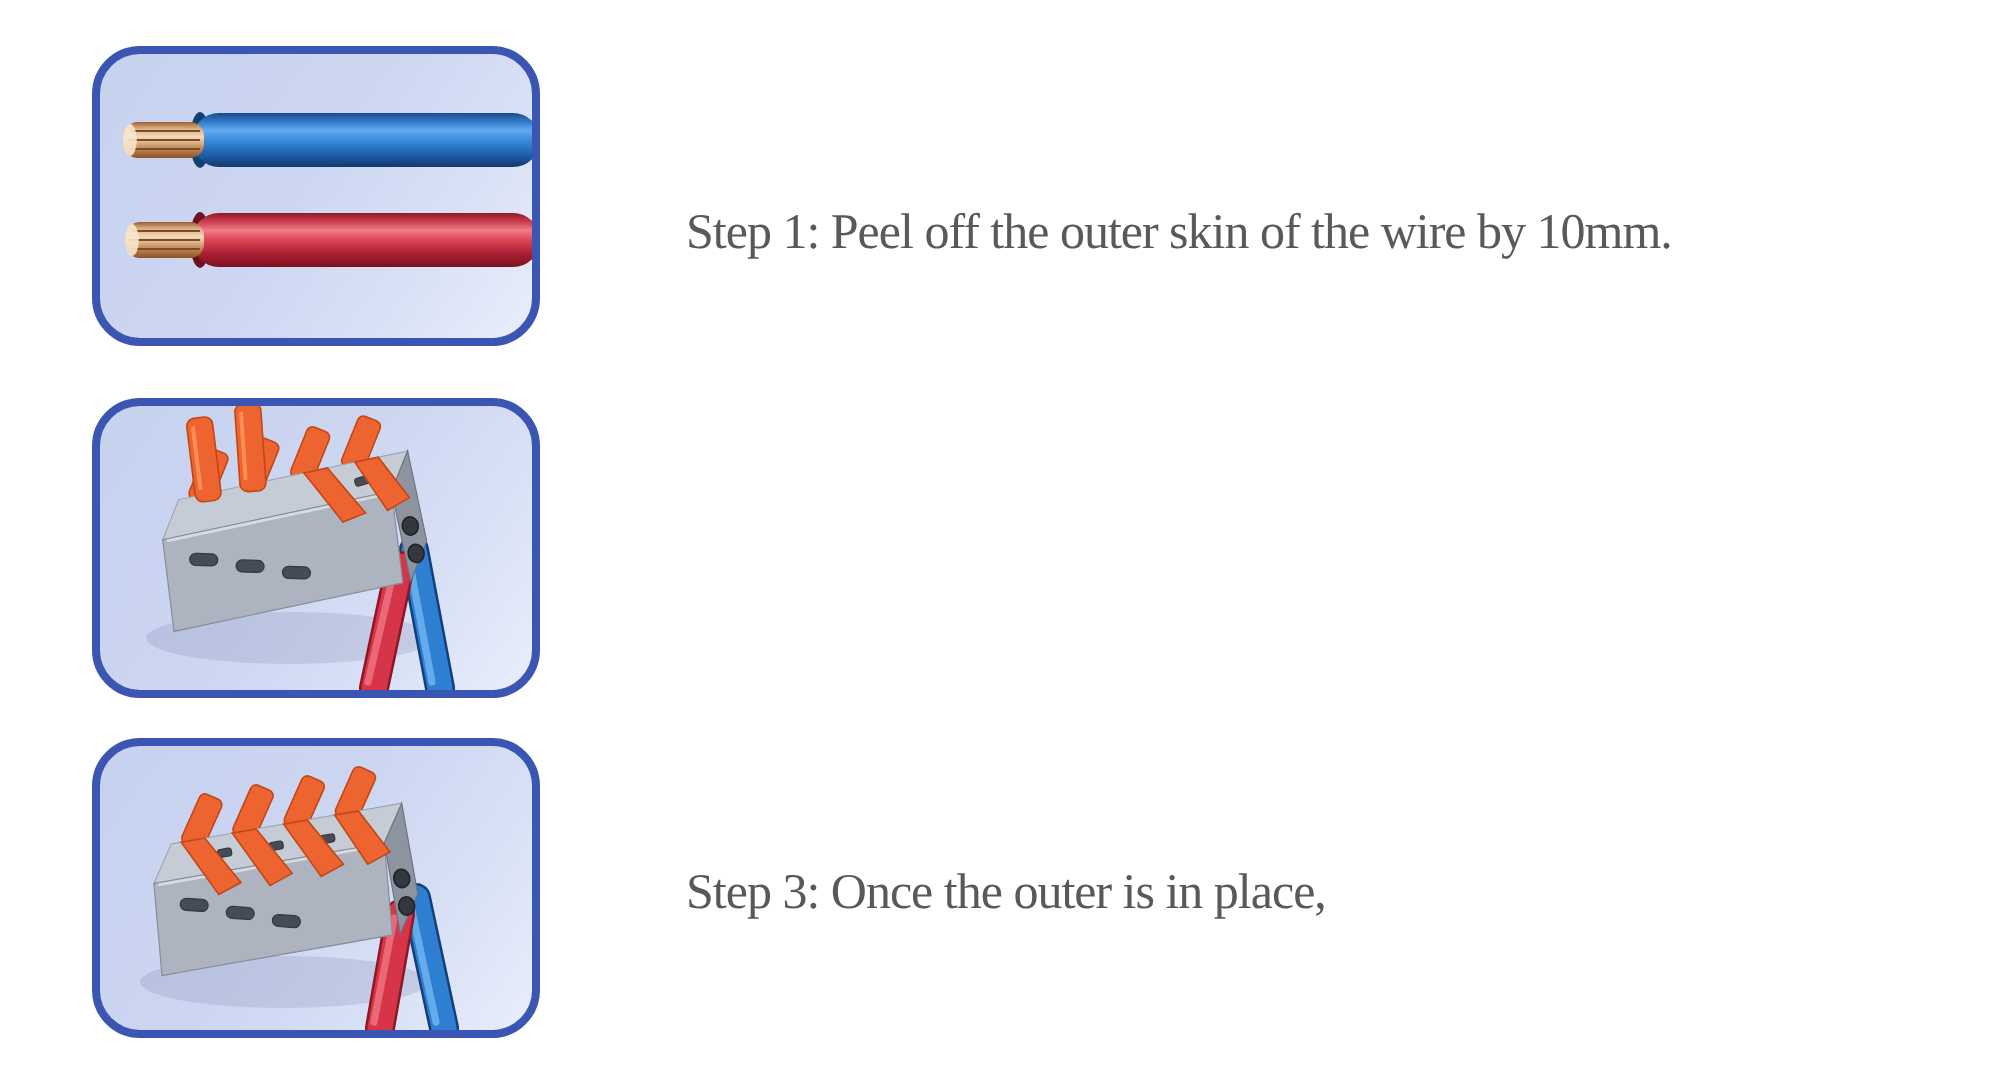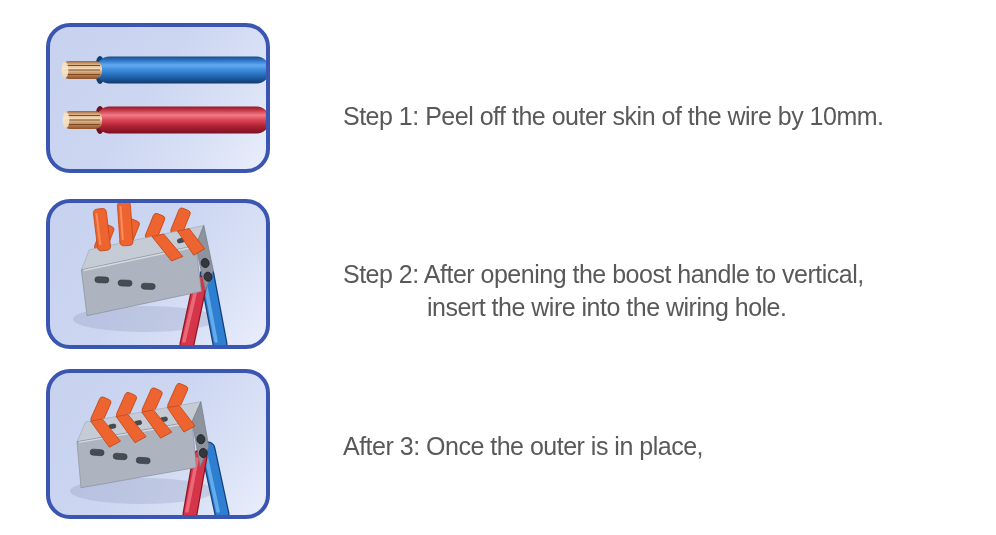--- a/index.html
+++ b/index.html
@@ -1,18 +1,18 @@
 <!DOCTYPE html>
 <html style="--border-blue: #3a55b2; --panel-bg: #ccd6f1; --text-gray: #59595b; --wire-blue: #2e7fd2; --wire-blue-dark: #143f78; --wire-blue-light: #6db3ef; --wire-red: #d63449; --wire-red-dark: #8e1724; --wire-red-light: #ef7280; --copper: #e9c79f; --lever-orange: #ee6430; --lever-orange-dark: #c34715; --connector-gray: #adb4bf; --connector-gray-top: #c6ccd5; --connector-gray-dark: #8d949f; --slot-dark: #474c54;"><head>
 <meta charset="utf-8">
 <style>
   html,body{margin:0;padding:0;background:#fff;}
   .stage{
     position:relative;width:996px;height:535px;background:#fff;overflow:hidden;
-    font-family:Liberation Sans, sans-serif;
+    font-family:Liberation Serif, serif;
   }
   
   .panel{
     position:absolute;left:46px;width:224px;height:150px;box-sizing:border-box;
     border:4px solid var(--border-blue,#3a55b2);border-radius:24px;
     background:linear-gradient(125deg,#c7d2ef 0%,#ccd6f1 45%,#d9e1f6 75%,#e9eefb 100%);
     overflow:hidden;
   }
   .panel svg{display:block;width:216px;height:142px;}
   .p1{top:23px}.p2{top:199px}.p3{top:369px}
@@ -183,17 +183,16 @@
           <polygon class="or" points="-19,-18 -7,-18 7,7 -5,11"></polygon>
           <polygon class="or" points="7,-18 19,-18 33,7 21,11"></polygon>
           <polygon class="or" points="33,-18 45,-18 57,5 45,9"></polygon>
         </g>
       </g>
     </svg>
   </div>
 
   <div class="step s1"><span>Step 1:</span> <span>Peel off the outer skin of the wire by 10mm.</span></div>
 
-  <div class="step s2"><span>Step 2:</span> <span>After opening the boost handle to vertical,</span><br><span>insert the wire into the wiring hole.</span></div>
 
-  <div class="step s3"><span>After 3:</span> <span>Once the outer is in place,</span><br></div>
+  <div class="step s3"><span>Step 3:</span> <span>Once the outer is in place,</span><br></div>
 
 </div>
 
 </body></html>

